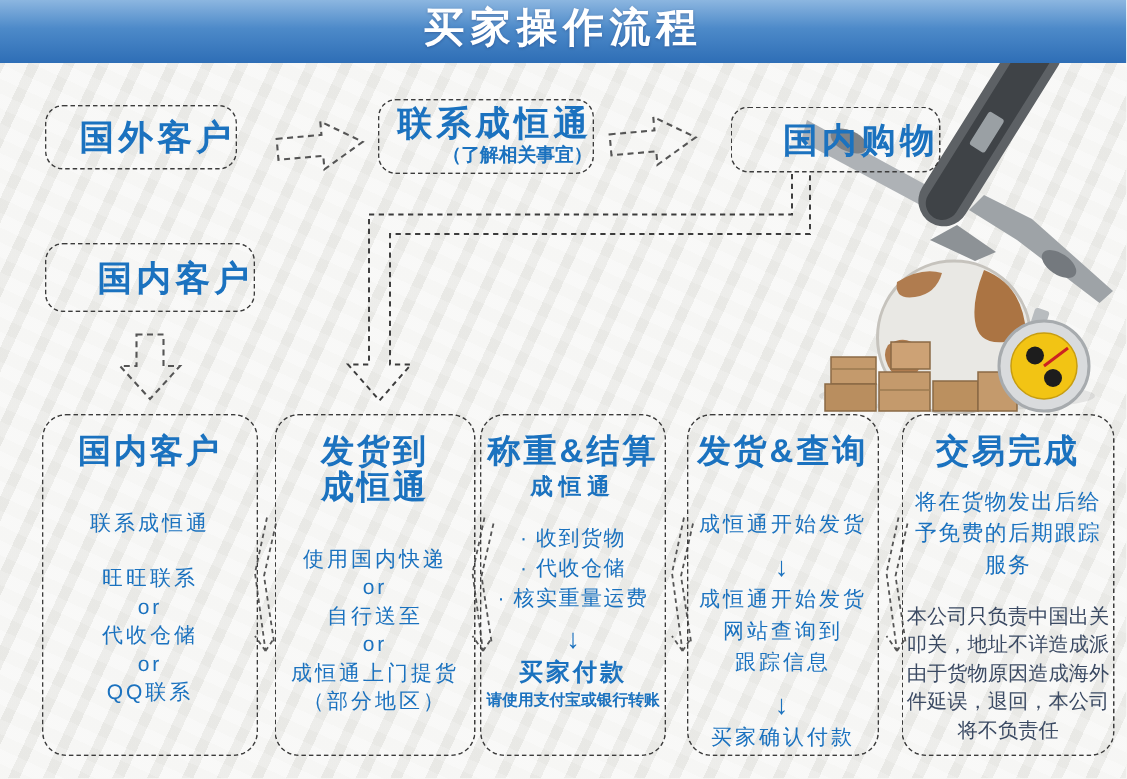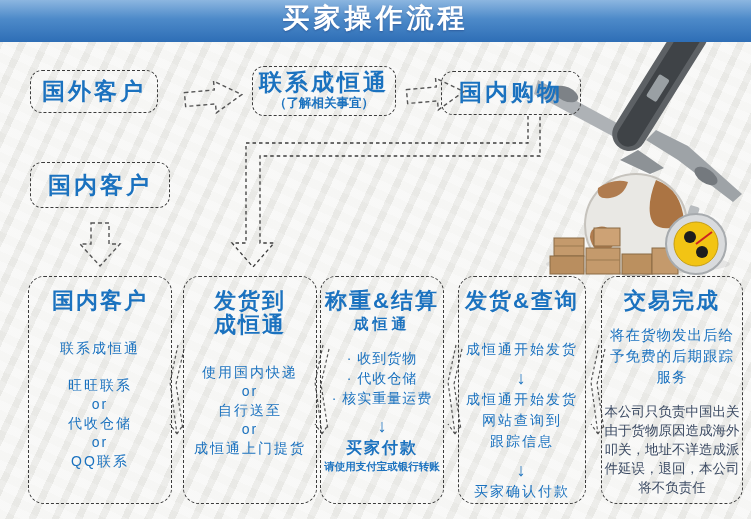--- a/index.html
+++ b/index.html
@@ -15,29 +15,29 @@
   
   .header {
     position:absolute; left:0; top:0; width:751px; height:42px;
     background:linear-gradient(#8cb6e0 0%, #4d8ac9 45%, #2e6eb6 100%);
     display:flex; justify-content:center;
   }
   .header .title { color:#fff; font-size:27px; font-weight:bold; letter-spacing:4px; text-shadow:0 1px 2px rgba(0,0,60,.25); }
   
   .node {
     position:absolute; border:1.5px dashed #3c3c3c; border-radius:12px;
-    display:flex; flex-direction:column; align-items:center; justify-content:center;
+    display:flex; flex-direction:column; align-items:flex-end; justify-content:center;
     color:#1b72bf; text-align:center;
   }
   .node .lbl { font-size:23px; font-weight:bold; letter-spacing:3px; line-height:1.05; }
   .node .sub { font-size:12.5px; font-weight:bold; letter-spacing:0; margin-top:1px; }
   
   .n-overseas { left:30px;  top:70px;  width:128px; height:43px; }
   .n-contact  { left:252px; top:66px;  width:144px; height:50px; }
-  .n-shop     { left:441px; top:71px;  width:140px; height:44px;font-family:Liberation Serif, serif; }
+  .n-shop     { left:487px; top:71px;  width:140px; height:44px; }
   .n-domestic { left:30px;  top:162px; width:140px; height:46px; }
   
   .arrow { position:absolute; }
   .a1 { left:182px; top:76px; transform:rotate(-5deg); }
   .a2 { left:404px; top:73px; transform:rotate(-5deg); }
   .a-down { left:74px; top:220px; }
   .elbow { left:0; top:0; }
   
   .bbox {
     position:absolute; top:276px; height:228px;
@@ -181,20 +181,21 @@
     <div class="btitle">
       <div>发货到</div>
       <div>成恒通</div>
     </div>
     <div class="grp1">
       <div class="bline">使用国内快递</div>
       <div class="bline">or</div>
       <div class="bline">自行送至</div>
       <div class="bline">or</div>
       <div class="bline">成恒通上门提货</div>
+      <div class="bline">（部分地区）</div>
     </div>
   </div>
 
   <div class="bbox b3">
     <div class="btitle">称重&amp;结算</div>
     <div class="bsub">成恒通</div>
     <div class="bullets">
       <div class="bline">· 收到货物</div>
       <div class="bline">· 代收仓储</div>
       <div class="bline">· 核实重量运费</div>
@@ -219,20 +220,20 @@
 
   <div class="bbox b5">
     <div class="btitle">交易完成</div>
     <div class="svc">
       <div class="bline">将在货物发出后给</div>
       <div class="bline">予免费的后期跟踪</div>
       <div class="bline">服务</div>
     </div>
     <div class="disc">
       <div class="bline">本公司只负责中国出关</div>
+      <div class="bline">叩关，地址不详造成派</div>
       <div class="bline">由于货物原因造成海外</div>
-      <div class="bline">叩关，地址不详造成派</div>
       <div class="bline">件延误，退回，本公司</div>
       <div class="bline">将不负责任</div>
     </div>
   </div>
 
 </div>
 
 </body></html>

